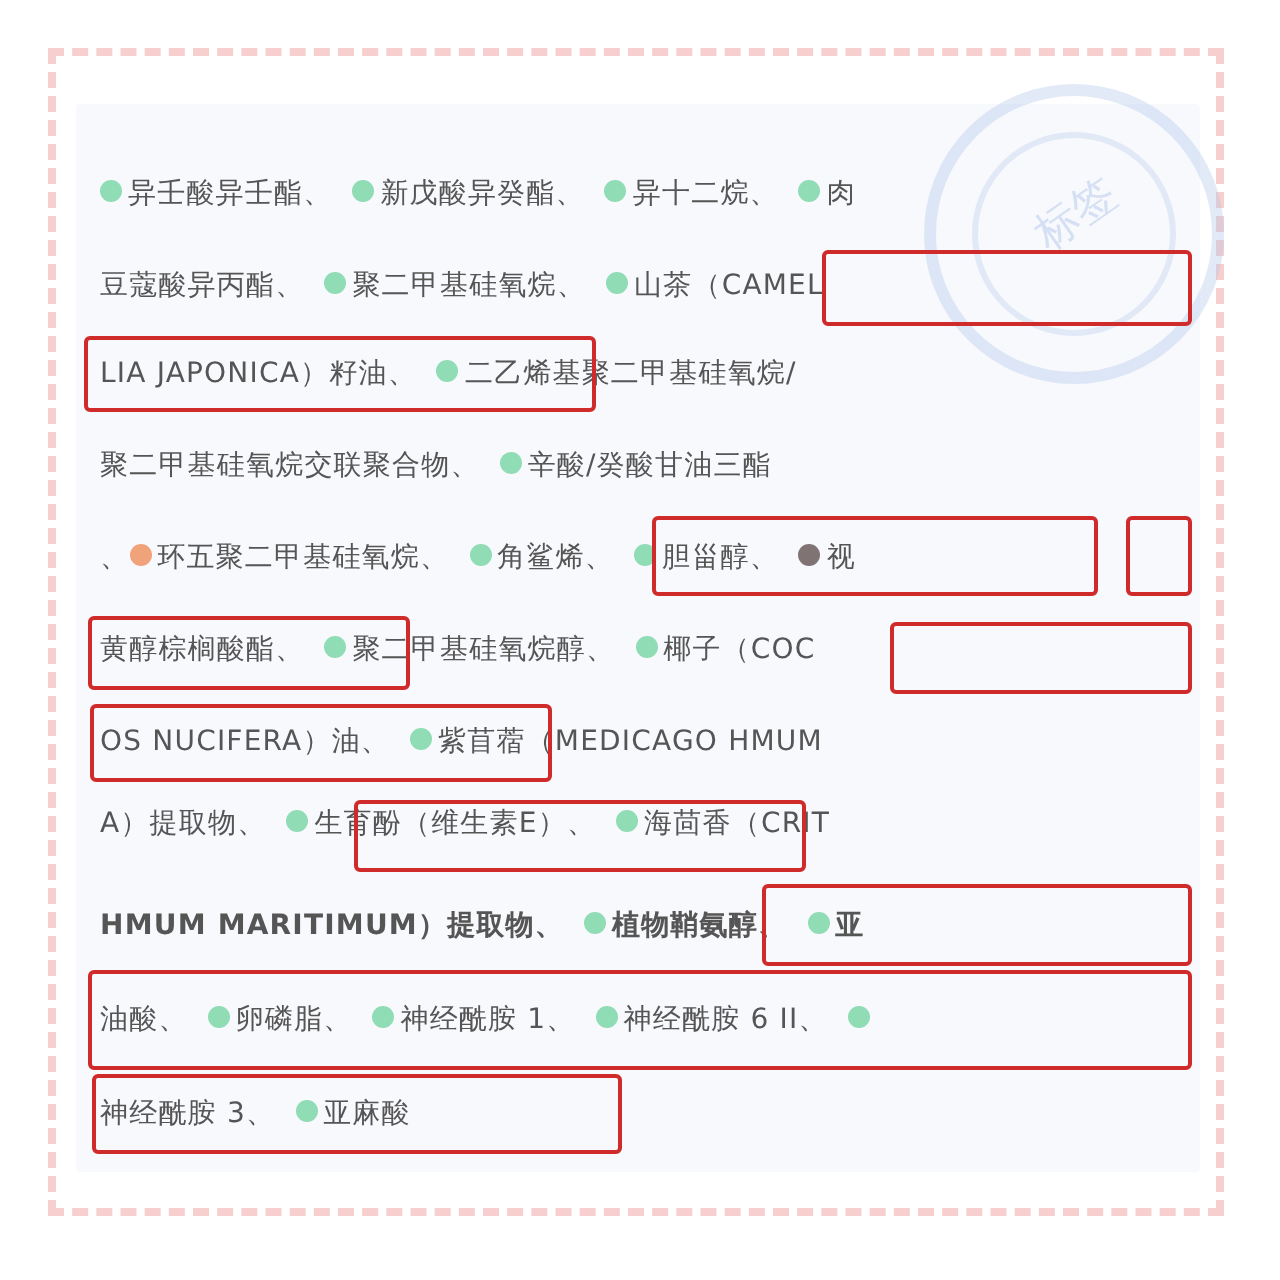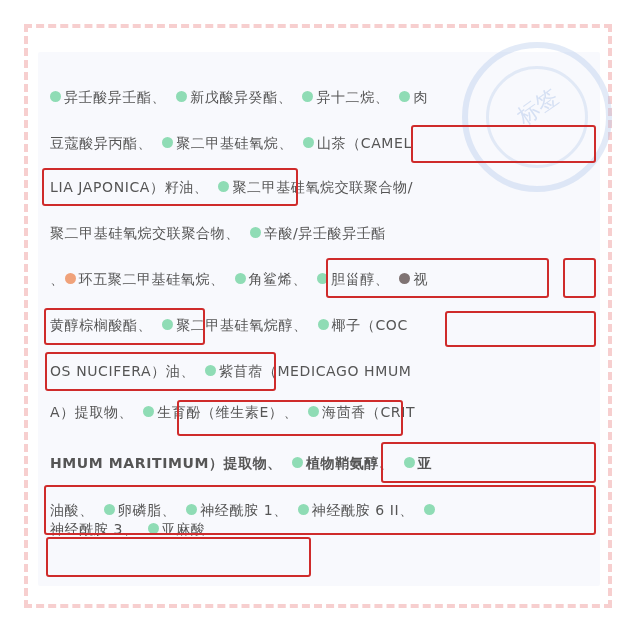--- a/index.html
+++ b/index.html
@@ -59,25 +59,25 @@
 
 <div class="line" style="top:82px;">
   <span class="dot"></span><span>异壬酸异壬酯、</span><span class="sp"></span><span class="dot"></span><span>新戊酸异癸酯、</span><span class="sp"></span><span class="dot"></span><span>异十二烷、</span><span class="sp"></span><span class="dot"></span><span>肉</span>
 </div>
 
 <div class="line" style="top:128px;text-align:center;">
   <span>豆蔻酸异丙酯、</span><span class="sp"></span><span class="dot"></span><span>聚二甲基硅氧烷、</span><span class="sp"></span><span class="dot"></span><span>山茶（CAMEL</span>
 </div>
 
 <div class="line" style="top:172px;">
-  <span>LIA JAPONICA）籽油、</span><span class="sp"></span><span class="dot"></span><span>聚二甲基硅氧烷交联聚合物/</span>
+  <span>LIA JAPONICA）籽油、</span><span class="sp"></span><span class="dot"></span><span>二乙烯基聚二甲基硅氧烷/</span>
 </div>
 
 <div class="line" style="top:218px;">
-  <span>聚二甲基硅氧烷交联聚合物、</span><span class="sp"></span><span class="dot"></span><span>辛酸/异壬酸异壬酯</span>
+  <span>聚二甲基硅氧烷交联聚合物、</span><span class="sp"></span><span class="dot"></span><span>辛酸/癸酸甘油三酯</span>
 </div>
 
 <div class="line" style="top:264px;text-align:right;">
   <span>、</span><span class="dot orange"></span><span>环五聚二甲基硅氧烷、</span><span class="sp"></span><span class="dot"></span><span>角鲨烯、</span><span class="sp"></span><span class="dot"></span><span>胆甾醇、</span><span class="sp"></span><span class="dot gray"></span><span>视</span>
 </div>
 
 <div class="line" style="top:310px;">
   <span>黄醇棕榈酸酯、</span><span class="sp"></span><span class="dot"></span><span>聚二甲基硅氧烷醇、</span><span class="sp"></span><span class="dot"></span><span>椰子（COC</span>
 </div>
 
@@ -90,21 +90,21 @@
 </div>
 
 <div class="line" style="top:448px;font-weight:bold;">
   <span>HMUM MARITIMUM）提取物、</span><span class="sp"></span><span class="dot"></span><span>植物鞘氨醇、</span><span class="sp"></span><span class="dot"></span><span>亚</span>
 </div>
 
 <div class="line" style="top:495px;">
   <span>油酸、</span><span class="sp"></span><span class="dot"></span><span>卵磷脂、</span><span class="sp"></span><span class="dot"></span><span>神经酰胺 1、</span><span class="sp"></span><span class="dot"></span><span>神经酰胺 6 II、</span><span class="sp"></span><span class="dot"></span>
 </div>
 
-<div class="line" style="top:514px;">
+<div class="line" style="top:542px;">
   <span>神经酰胺 3、</span><span class="sp"></span><span class="dot"></span><span>亚麻酸</span>
 </div>
 
 <div class="box" style="left:411px; top:125px; width:185px; height:38px;" title="山茶（CAMEL"></div>
 <div class="box" style="left:42px; top:168px; width:256px; height:38px;" title="LIA JAPONICA）籽油、"></div>
 <div class="box" style="left:326px; top:258px; width:223px; height:40px;" title="角鲨烯、胆甾醇、"></div>
 <div class="box" style="left:563px; top:258px; width:33px; height:40px;" title="视"></div>
 <div class="box" style="left:44px; top:308px; width:161px; height:37px;" title="黄醇棕榈酸酯、"></div>
 <div class="box" style="left:445px; top:311px; width:151px; height:36px;" title="椰子（COC"></div>
 <div class="box" style="left:45px; top:352px; width:231px; height:39px;" title="OS NUCIFERA）油、"></div>

